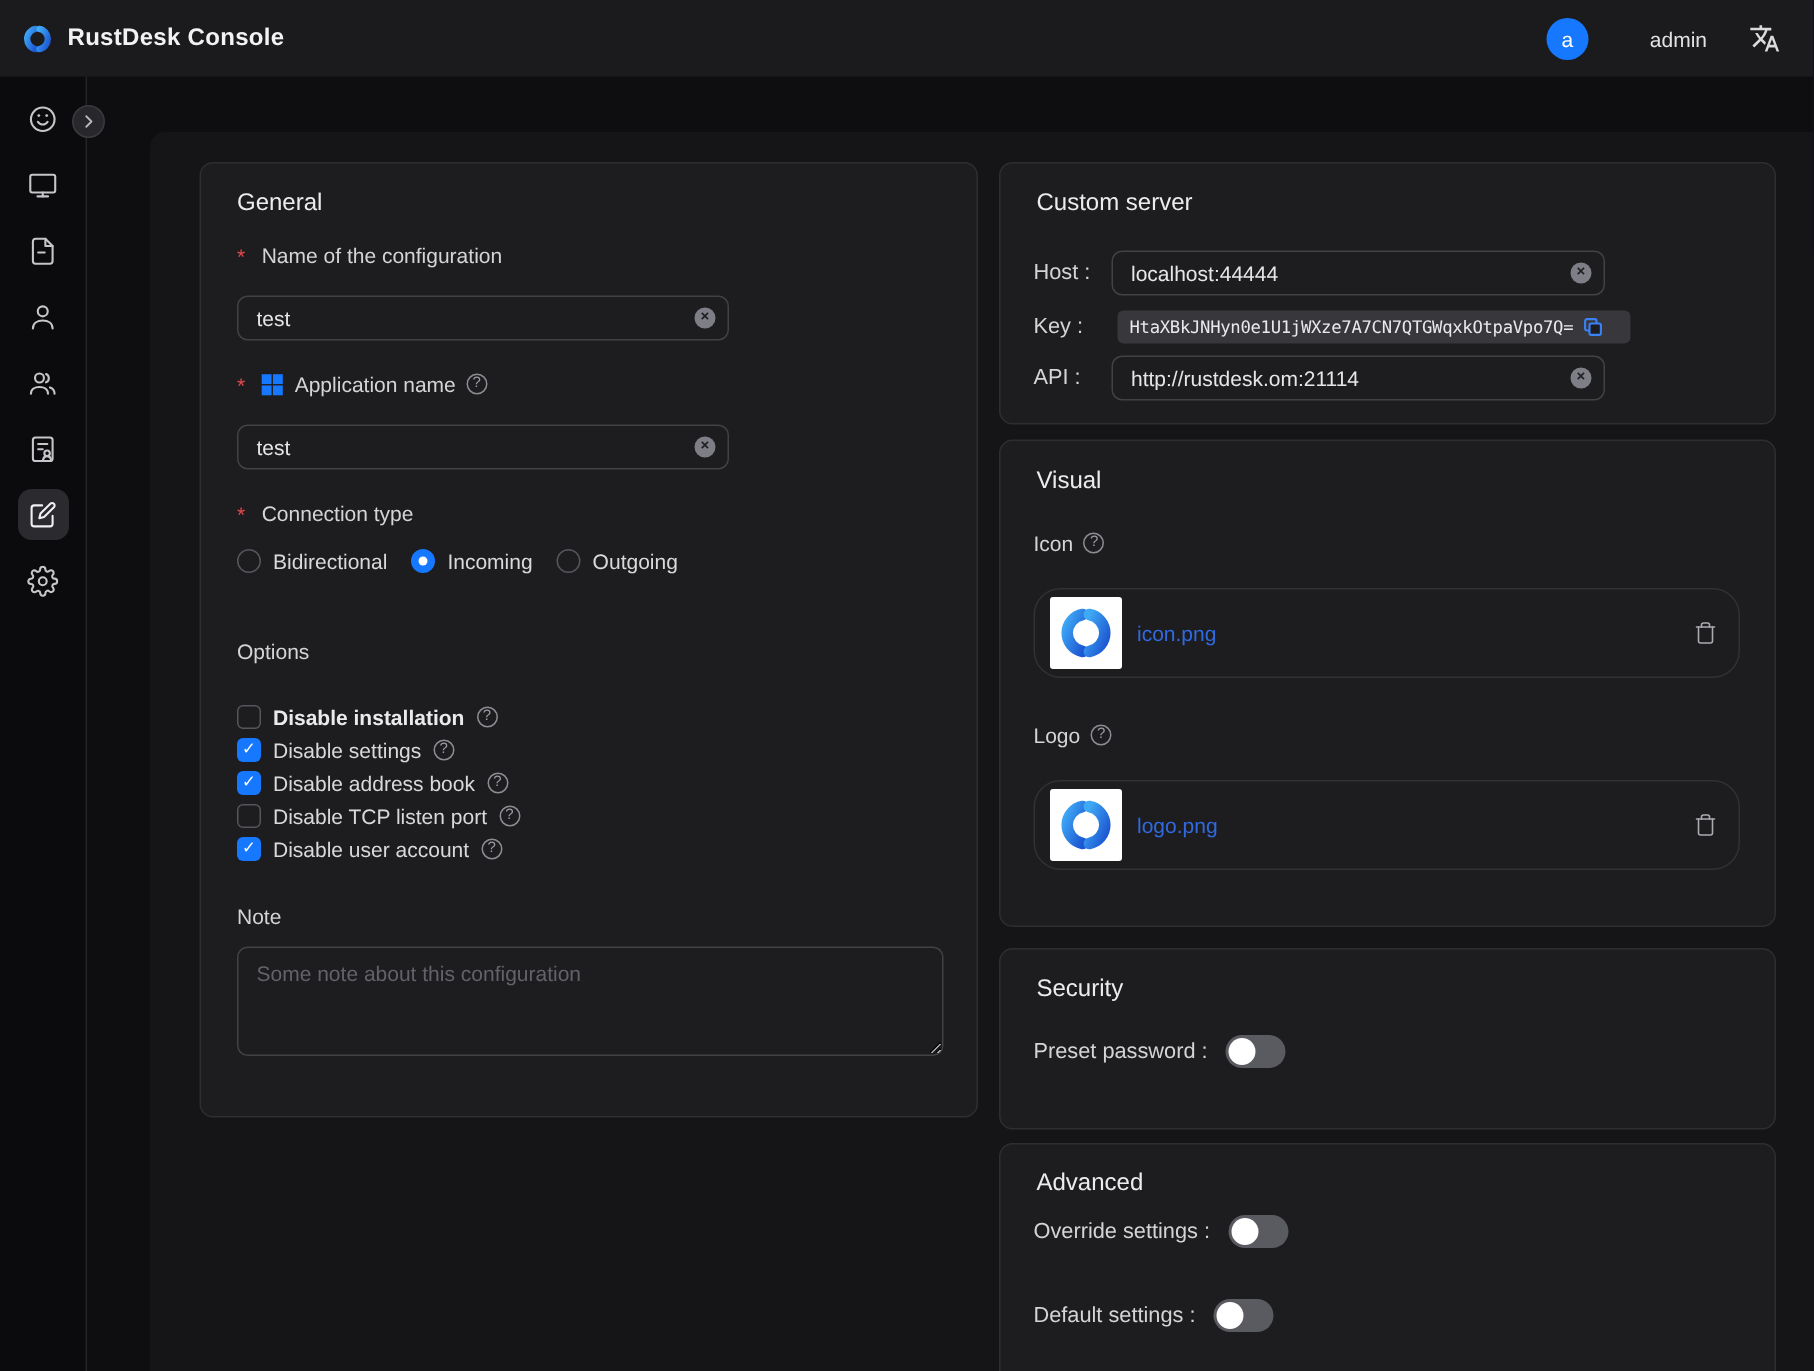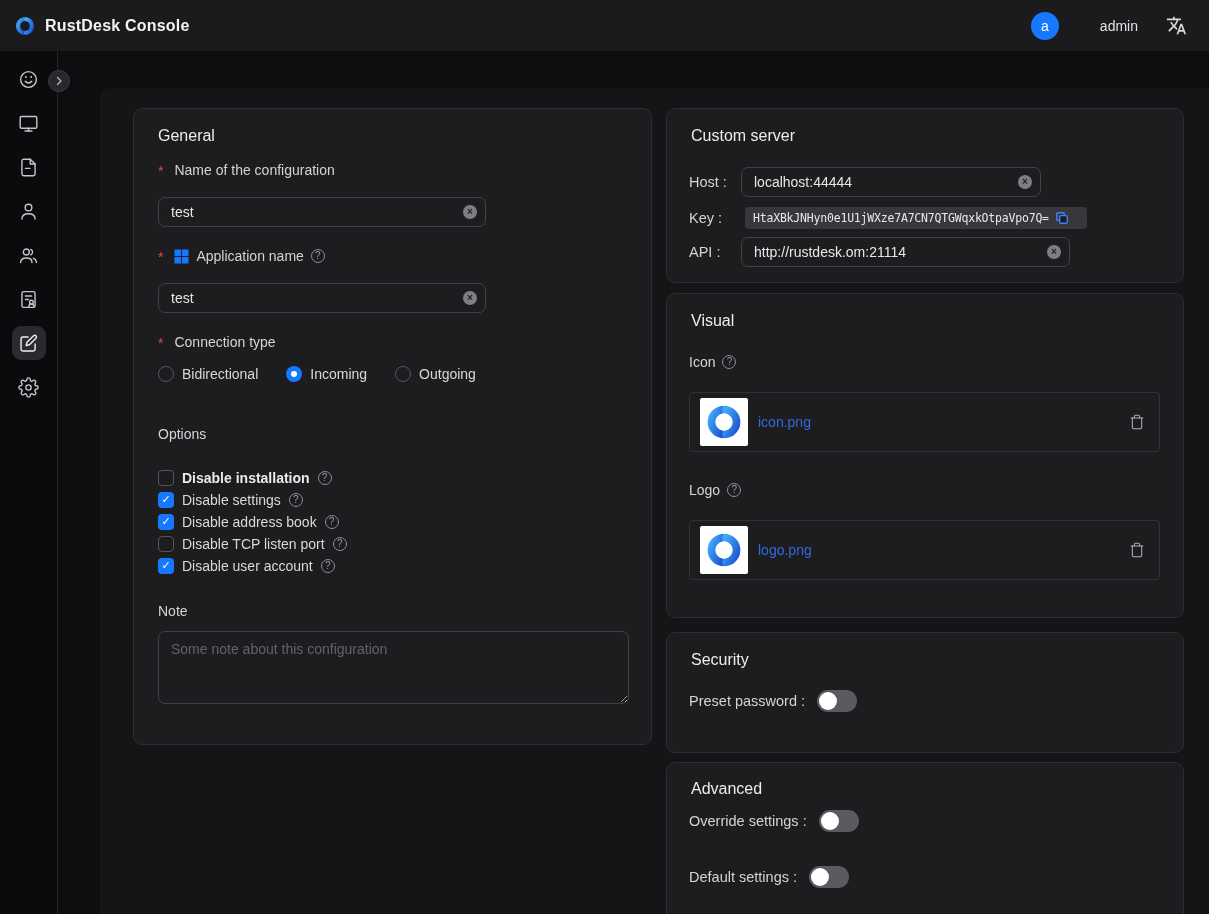--- a/index.html
+++ b/index.html
@@ -81,21 +81,21 @@
     width:14px; height:14px; border-radius:50%; background:#7e7e86;
     color:#202024; font-size:10px; font-weight:700; line-height:14px; text-align:center;
     cursor:pointer;
   }
   .help-icon {
     width:14px; height:14px; border-radius:50%; border:1px solid #8c8c93;
     color:#9a9aa1; font-size:10px; line-height:12px; text-align:center;
     display:inline-block; cursor:pointer; flex:0 0 auto;
   }
   
-  .radio-row { display:flex; align-items:center; gap:28px; height:20px; }
+  .radio-row { display:flex; align-items:center; gap:16px; height:20px; }
   .radio-opt { display:flex; align-items:center; gap:8px; cursor:pointer; }
   .radio { width:16px; height:16px; border-radius:50%; border:1.5px solid #55555c; position:relative; }
   .radio.on { border:none; background:#1677ff; }
   .radio.on::after {
     content:""; position:absolute; left:50%; top:50%; transform:translate(-50%,-50%);
     width:6px; height:6px; border-radius:50%; background:#fff;
   }
   .radio-label { font-size:14px; color:#d9d9db; }
   
   .cb-row { display:flex; align-items:center; gap:8px; height:22px; }
@@ -125,21 +125,21 @@
     padding:0 5px 0 8px; gap:6px;
   }
   .key-text {
     font-family:"DejaVu Sans Mono","Liberation Mono",monospace;
     font-size:11.5px; color:#e9e9eb; white-space:nowrap; letter-spacing:-0.2px;
   }
   .copy-icon { width:14px; height:14px; flex:0 0 auto; cursor:pointer; display:block; }
   
   .file-box {
     position:absolute; left:22px; width:471px; height:60px;
-    border:1px solid #313136; border-radius:4px; display:flex; align-items:center;
+    border:1px solid #313136; border-radius:18px; display:flex; align-items:center;
     padding:0 14px 0 10px; gap:10px;
   }
   .thumb {
     width:48px; height:48px; background:#ffffff; border-radius:2px;
     display:flex; align-items:center; justify-content:center; flex:0 0 auto;
   }
   .thumb svg { width:40px; height:40px; display:block; }
   .file-link { font-size:14px; color:#2f6ae0; cursor:pointer; }
   .trash-btn { margin-left:auto; background:none; border:none; padding:0; cursor:pointer; display:flex; }
   .trash-btn svg { width:16px; height:16px; stroke:#ababb1; }
@@ -349,21 +349,21 @@
     <div class="abs form-label" style="left:24px; top:492px">
       <span>Note</span>
     </div>
     <textarea class="note-area" placeholder="Some note about this configuration" style=""></textarea>
   </div>
 
   <div class="card card-server">
     <div class="card-title">Custom server</div>
 
     <div class="srv-label" style="top:58px; line-height:30px">Host :</div>
-    <div class="text-input-wrap abs" style="left:74px; top:58px; width:300px">
+    <div class="text-input-wrap abs" style="left:74px; top:58px; width:329px">
       <input class="text-input" value="localhost:44444" style="">
       <span class="clear-icon">×</span>
     </div>
 
     <div class="srv-label" style="top:98px; line-height:22px">Key :</div>
     <div class="key-box">
       <span class="key-text">HtaXBkJNHyn0e1U1jWXze7A7CN7QTGWqxkOtpaVpo7Q=</span>
       <svg class="copy-icon" viewBox="0 0 24 24">
         <rect x="3" y="3" width="13" height="13" rx="2" fill="none" stroke="#3b82f6" stroke-width="2.4"></rect>
         <rect x="8" y="8" width="13" height="13" rx="2" fill="#1d1d20" stroke="#3b82f6" stroke-width="2.4"></rect>

